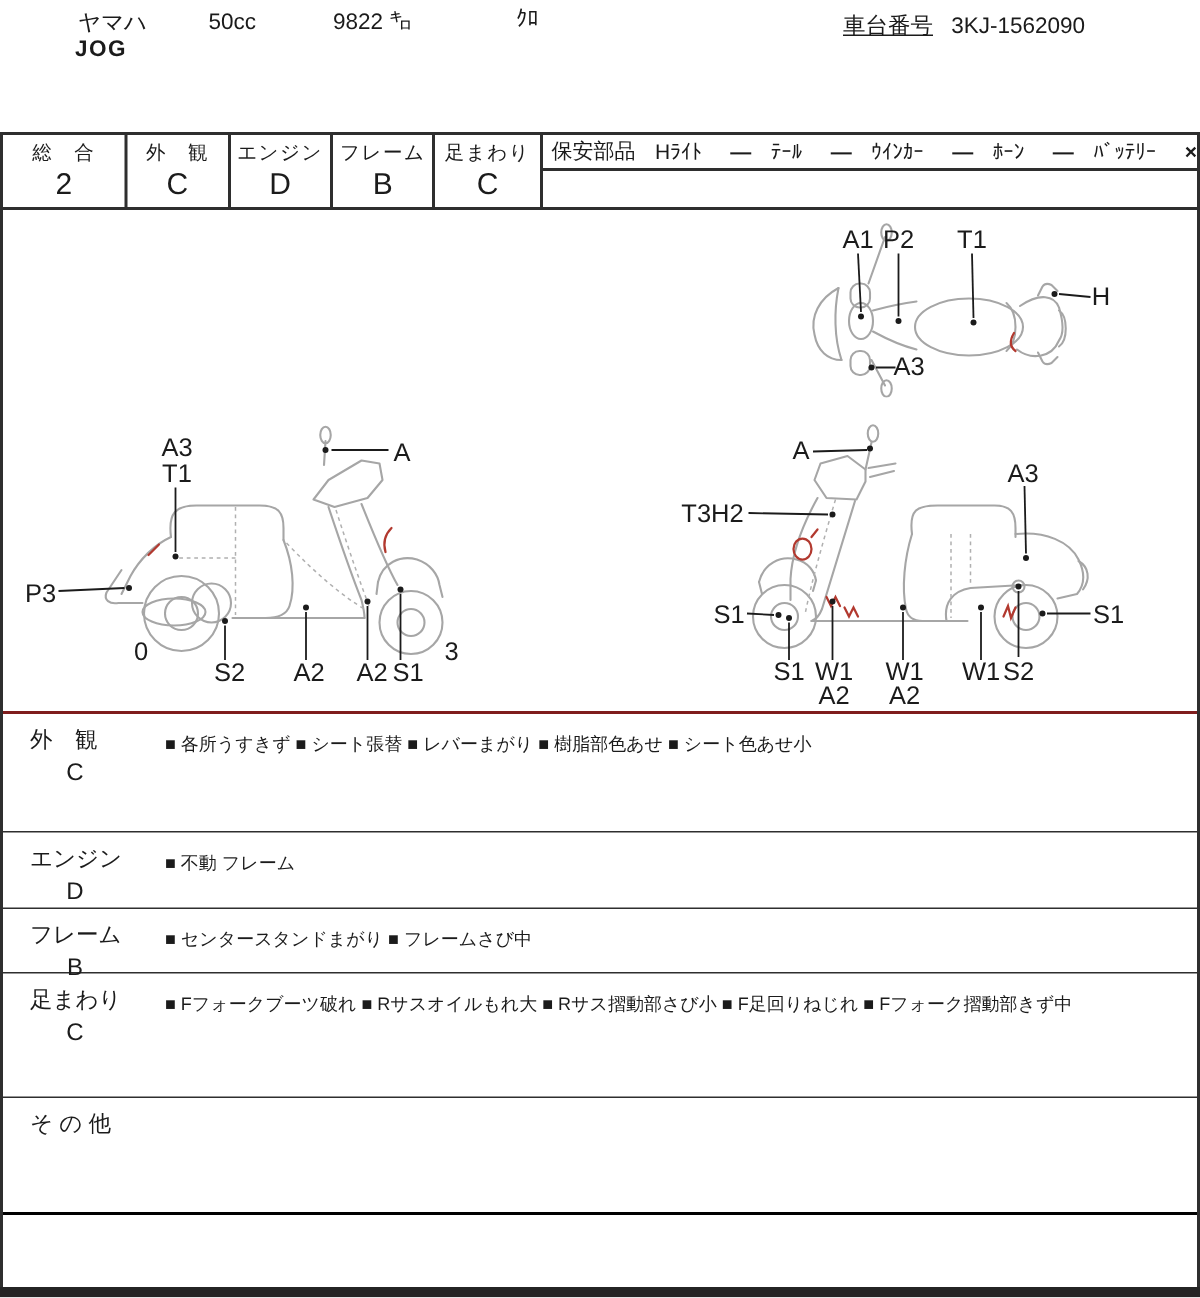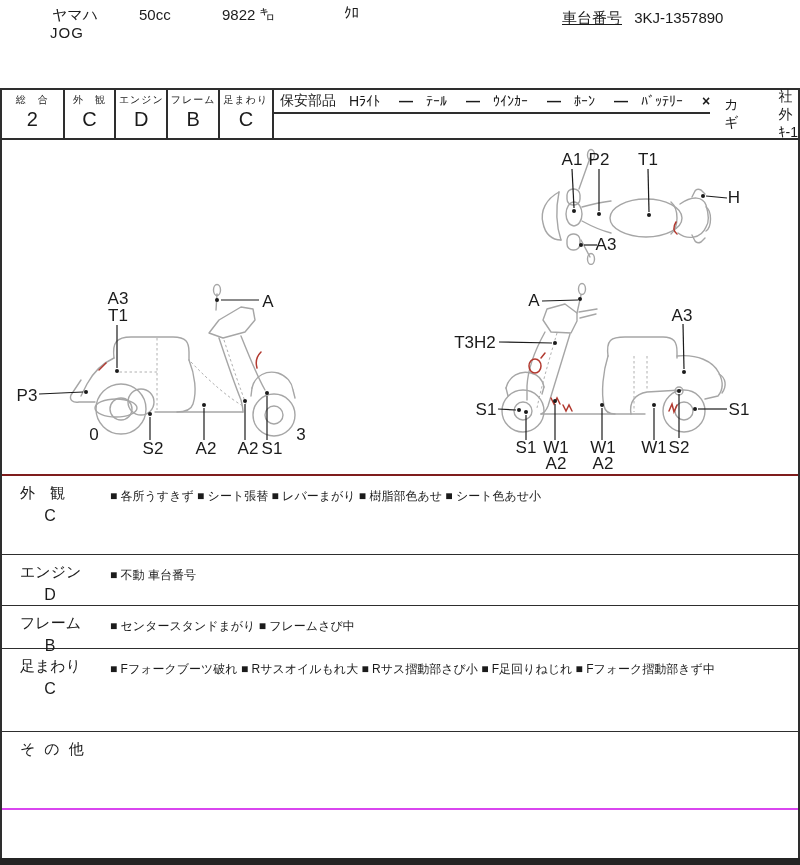--- a/index.html
+++ b/index.html
@@ -8,35 +8,35 @@
     color:#1b1b1b;font-family:"Liberation Sans","DejaVu Sans",sans-serif;
     overflow:hidden;
   }
   
   .hdr{position:absolute;top:0;left:4px;width:800px;height:88px;margin-left:40px;}
   .hdr .pos{position:absolute;font-size:15px;white-space:nowrap;}
   .h-maker{left:8px;top:6px;}
   .h-disp{left:95px;top:6px;}
   .h-mile{left:178px;top:6px;}
   .h-color{left:300px;top:4px;}
-  .h-model{left:6px;top:24px;font-size:26px;font-weight:400;letter-spacing:1px;}
+  .h-model{left:6px;top:24px;font-size:26px;font-weight:700;letter-spacing:1px;}
   .h-right{position:absolute;left:518px;top:5px;font-size:15px;line-height:26px;}
   .h-right .row{white-space:nowrap;}
   .h-right .lab{display:inline-block;min-width:62px;text-decoration:underline;}
   .h-right .val{margin-left:6px;}
   
   .bodygrid{
     position:absolute;top:88px;left:0;width:800px;height:770px;
     border:2px solid #2e2e2e;border-bottom:none;box-sizing:border-box;
   }
   .row{box-sizing:border-box;position:relative;}
   
   .ratings{height:50px;border-bottom:2px solid #2e2e2e;display:flex;}
   .rcell{box-sizing:border-box;border-right:2px solid #2e2e2e;text-align:center;}
-  .rcell .rl{font-size:10px;margin-top:3px;letter-spacing:1px;}
+  .rcell .rl{font-size:13px;margin-top:3px;letter-spacing:1px;}
   .rcell .rg{font-size:20px;margin-top:1px;}
   .rc0{width:85px}.rc1{width:70px}.rc2{width:70px}.rc3{width:70px}.rc4{width:73px}
   .pcell{flex:1;display:flex;flex-direction:row;}
   .parts-top{height:24px;border-bottom:2px solid #2e2e2e;box-sizing:border-box;
     display:flex;align-items:center;padding-left:6px;gap:13px;font-size:14px;white-space:nowrap;}
   .part{display:inline-flex;gap:19px;align-items:center;}
   .part .st{font-weight:600;}
   .key-row{flex:1;display:flex;align-items:center;padding-left:14px;font-size:14px;gap:26px;}
   
   .diagram{height:336px;border-bottom:2px solid #7f1d1d;text-decoration:underline;}
@@ -49,42 +49,42 @@
   .ldr{stroke:#1b1b1b;stroke-width:1.2;fill:none;}
   .dot{fill:#1b1b1b;stroke:none;}
   .red{stroke:#b2392f;stroke-width:1.5;fill:none;stroke-linecap:round;}
   .lbl{font-family:"Liberation Sans","DejaVu Sans",sans-serif;font-size:17px;fill:#1b1b1b;}
   
   .sec{border-bottom:1px solid #2e2e2e;}
   .sec-gaikan{height:79px;}
   .sec-engine{height:51px;}
   .sec-frame{height:43px;}
   .sec-ashi{height:83px;}
-  .sec-other{height:78px;border-bottom:2px solid #d946ef;font-family:Liberation Mono, monospace;}
+  .sec-other{height:78px;border-bottom:2px solid #000000;}
   .sec .sl{position:absolute;left:18px;top:8px;font-size:15px;white-space:nowrap;}
   .sec .sg{position:absolute;left:18px;top:31px;width:60px;text-align:center;font-size:16px;}
   .sec .sc{position:absolute;left:108px;top:8px;width:684px;font-size:12px;line-height:24px;word-break:break-all;}
   .emptyrow{height:48px;}
   .bottombar{position:absolute;left:0;top:858px;width:800px;height:7px;background:#242424;}
 </style>
 </head>
 <body>
 
 <div class="sheet">
 
   <div class="hdr">
     <div class="pos h-maker">ヤマハ</div>
     <div class="pos h-disp">50cc</div>
     <div class="pos h-mile">9822 ㌔</div>
     <div class="pos h-color">ｸﾛ</div>
     <div class="pos h-model">JOG</div>
     <div class="h-right">
       <div class="row">
         <span class="lab">車台番号</span>
-        <span class="val">3KJ-1357890</span>
+        <span class="val">3KJ-1562090</span>
       </div>
     </div>
   </div>
 
   <div class="bodygrid">
 
     <div class="row ratings">
       <div class="rcell rc0">
         <div class="rl">総　合</div>
         <div class="rg">2</div>
@@ -121,24 +121,20 @@
               <span class="st">—</span>
             </span>
           <span class="part">
               <span>ﾎｰﾝ</span>
               <span class="st">—</span>
             </span>
           <span class="part">
               <span>ﾊﾞｯﾃﾘｰ</span>
               <span class="st">×</span>
             </span>
-        </div>
-        <div class="key-row">
-          <span>カ　ギ</span>
-          <span>社外ｷ-1</span>
         </div>
       </div>
     </div>
 
     <div class="row diagram">
 
       <svg class="svg-top" width="265" height="118" viewBox="0 0 265 118">
         <g class="art">
           <path d="M24,45 C11,52 5,64 8,76 C10,87 17,93 26,93"></path>
           <path d="M24,45 C21,60 21,78 26,93"></path>
@@ -307,21 +303,21 @@
     </div>
 
     <div class="row sec sec-gaikan">
       <div class="sl">外　観</div>
       <div class="sg">C</div>
       <div class="sc">■ 各所うすきず ■ シート張替 ■ レバーまがり ■ 樹脂部色あせ ■ シート色あせ小</div>
     </div>
     <div class="row sec sec-engine">
       <div class="sl">エンジン</div>
       <div class="sg">D</div>
-      <div class="sc">■ 不動 車台番号</div>
+      <div class="sc">■ 不動 フレーム</div>
     </div>
     <div class="row sec sec-frame">
       <div class="sl">フレーム</div>
       <div class="sg">B</div>
       <div class="sc">■ センタースタンドまがり ■ フレームさび中</div>
     </div>
     <div class="row sec sec-ashi">
       <div class="sl">足まわり</div>
       <div class="sg">C</div>
       <div class="sc">■ Fフォークブーツ破れ ■ Rサスオイルもれ大 ■ Rサス摺動部さび小 ■ F足回りねじれ ■ Fフォーク摺動部きず中</div>

